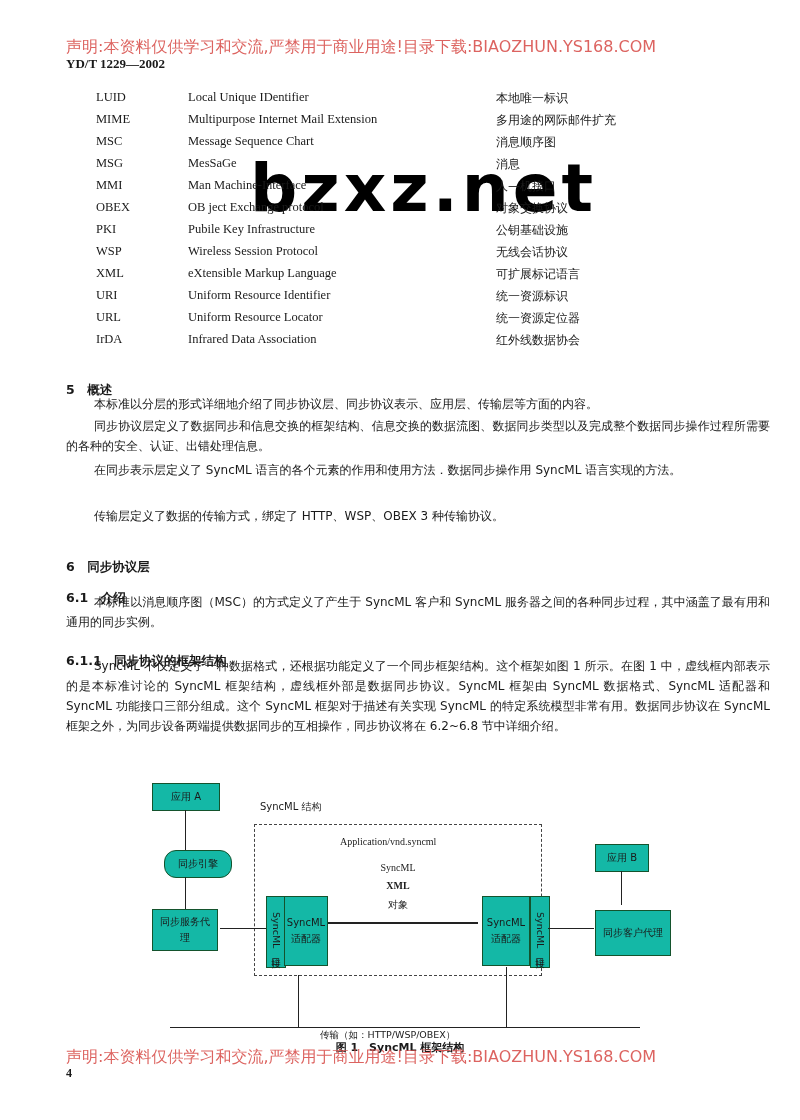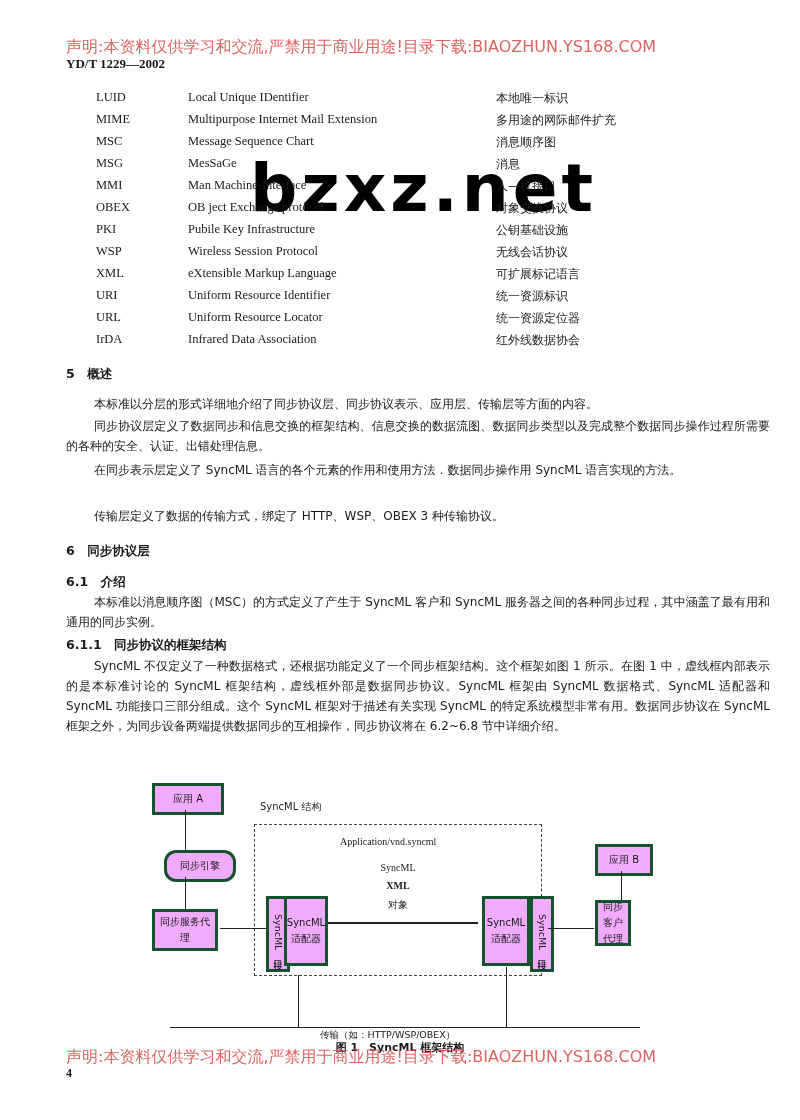--- a/index.html
+++ b/index.html
@@ -10,24 +10,24 @@
   .wm-top { top:37px; }
   .wm-bot { top:1047px; }
   .stdno { position:absolute; left:66px; top:56px; font-family:"Liberation Serif",serif; font-weight:bold; font-size:13px; }
   .abbr { position:absolute; left:96px; top:88px; width:600px; }
   .abbr .row { position:relative; height:22px; font-size:12.5px; font-family:"Liberation Serif",serif; }
   .abbr .c1 { position:absolute; left:0; top:2px; }
   .abbr .c2 { position:absolute; left:92px; top:2px; }
   .abbr .c3 { position:absolute; left:400px; top:2px; font-family:"DejaVu Sans",sans-serif; font-size:12px; }
   .bgwm { position:absolute; left:250px; top:150px; font-family:"DejaVu Sans",sans-serif; font-weight:bold; font-size:66px; color:#000000; letter-spacing:4px; z-index:0; }
   .content { position:relative; z-index:1; }
-  .h1 { position:absolute; left:66px; font-family:"DejaVu Sans",sans-serif; font-weight:bold; font-size:12.5px; }
+  .h1 { position:absolute; left:66px; font-family:"DejaVu Sans",sans-serif; font-weight:bold; font-size:12.5px;margin-top:16px; }
   .p { position:absolute; left:66px; width:704px; font-family:"DejaVu Sans",sans-serif; font-size:12px; line-height:20px; text-indent:28px; text-align:justify; }
   .diagram { position:absolute; left:140px; top:778px; width:540px; height:265px; }
-  .box { position:absolute; border:3px solid #14532d; background:#f0abfc; font-family:"DejaVu Sans",sans-serif; font-size:10px; text-align:center; display:flex; align-items:center; justify-content:center; line-height:16px; }
+  .box { position:absolute; border:1px solid #14532d; background:#14b8a6; font-family:"DejaVu Sans",sans-serif; font-size:10px; text-align:center; display:flex; align-items:center; justify-content:center; line-height:16px; }
   .vt { writing-mode:vertical-rl; font-size:9.5px; }
   .dash { position:absolute; border:1px dashed #444; }
   .lbl { position:absolute; font-family:"Liberation Serif",serif; font-size:10px; text-align:center; white-space:nowrap; }
   .line { position:absolute; background:#222; }
   .caption { position:absolute; left:0; width:800px; top:1040px; text-align:center; font-family:"DejaVu Sans",sans-serif; font-size:11px; font-weight:bold; z-index:1; }
   .pageno { position:absolute; left:66px; top:1066px; font-family:"Liberation Serif",serif; font-weight:bold; font-size:12px; }
 </style>
 </head>
 <body>
 
@@ -130,21 +130,21 @@
     <div class="box vt" style="left:126px;top:118px;width:18px;height:70px;">SyncML 接口</div>
     <div class="box" style="left:144px;top:118px;width:44px;height:70px;padding:0 2px;box-sizing:border-box;">SyncML 适配器</div>
     <div class="line" style="left:80px;top:150px;width:46px;height:1px;"></div>
 
     <div class="box" style="left:342px;top:118px;width:48px;height:70px;padding:0 2px;box-sizing:border-box;">SyncML 适配器</div>
     <div class="box vt" style="left:390px;top:118px;width:18px;height:70px;">SyncML 接口</div>
     <div class="line" style="left:408px;top:150px;width:46px;height:1px;"></div>
 
     <div class="box" style="left:455px;top:66px;width:52px;height:26px;">应用 B</div>
     <div class="line" style="left:481px;top:93px;width:1px;height:34px;"></div>
-    <div class="box" style="left:455px;top:122px;width:36px;height:46px;padding:0 2px;box-sizing:border-box;">同步客户代理</div>
+    <div class="box" style="left:455px;top:132px;width:76px;height:46px;padding:0 2px;box-sizing:border-box;">同步客户代理</div>
 
     <div class="line" style="left:158px;top:197px;width:1px;height:52px;"></div>
     <div class="line" style="left:366px;top:189px;width:1px;height:60px;"></div>
     <div class="line" style="left:30px;top:249px;width:470px;height:1px;"></div>
     <div class="lbl" style="left:180px;top:251px;font-family:'DejaVu Sans',sans-serif;font-size:9.5px;">传输（如：HTTP/WSP/OBEX）</div>
   </div>
 
   <div class="caption">图 1　SyncML 框架结构</div>
 </div>
 

